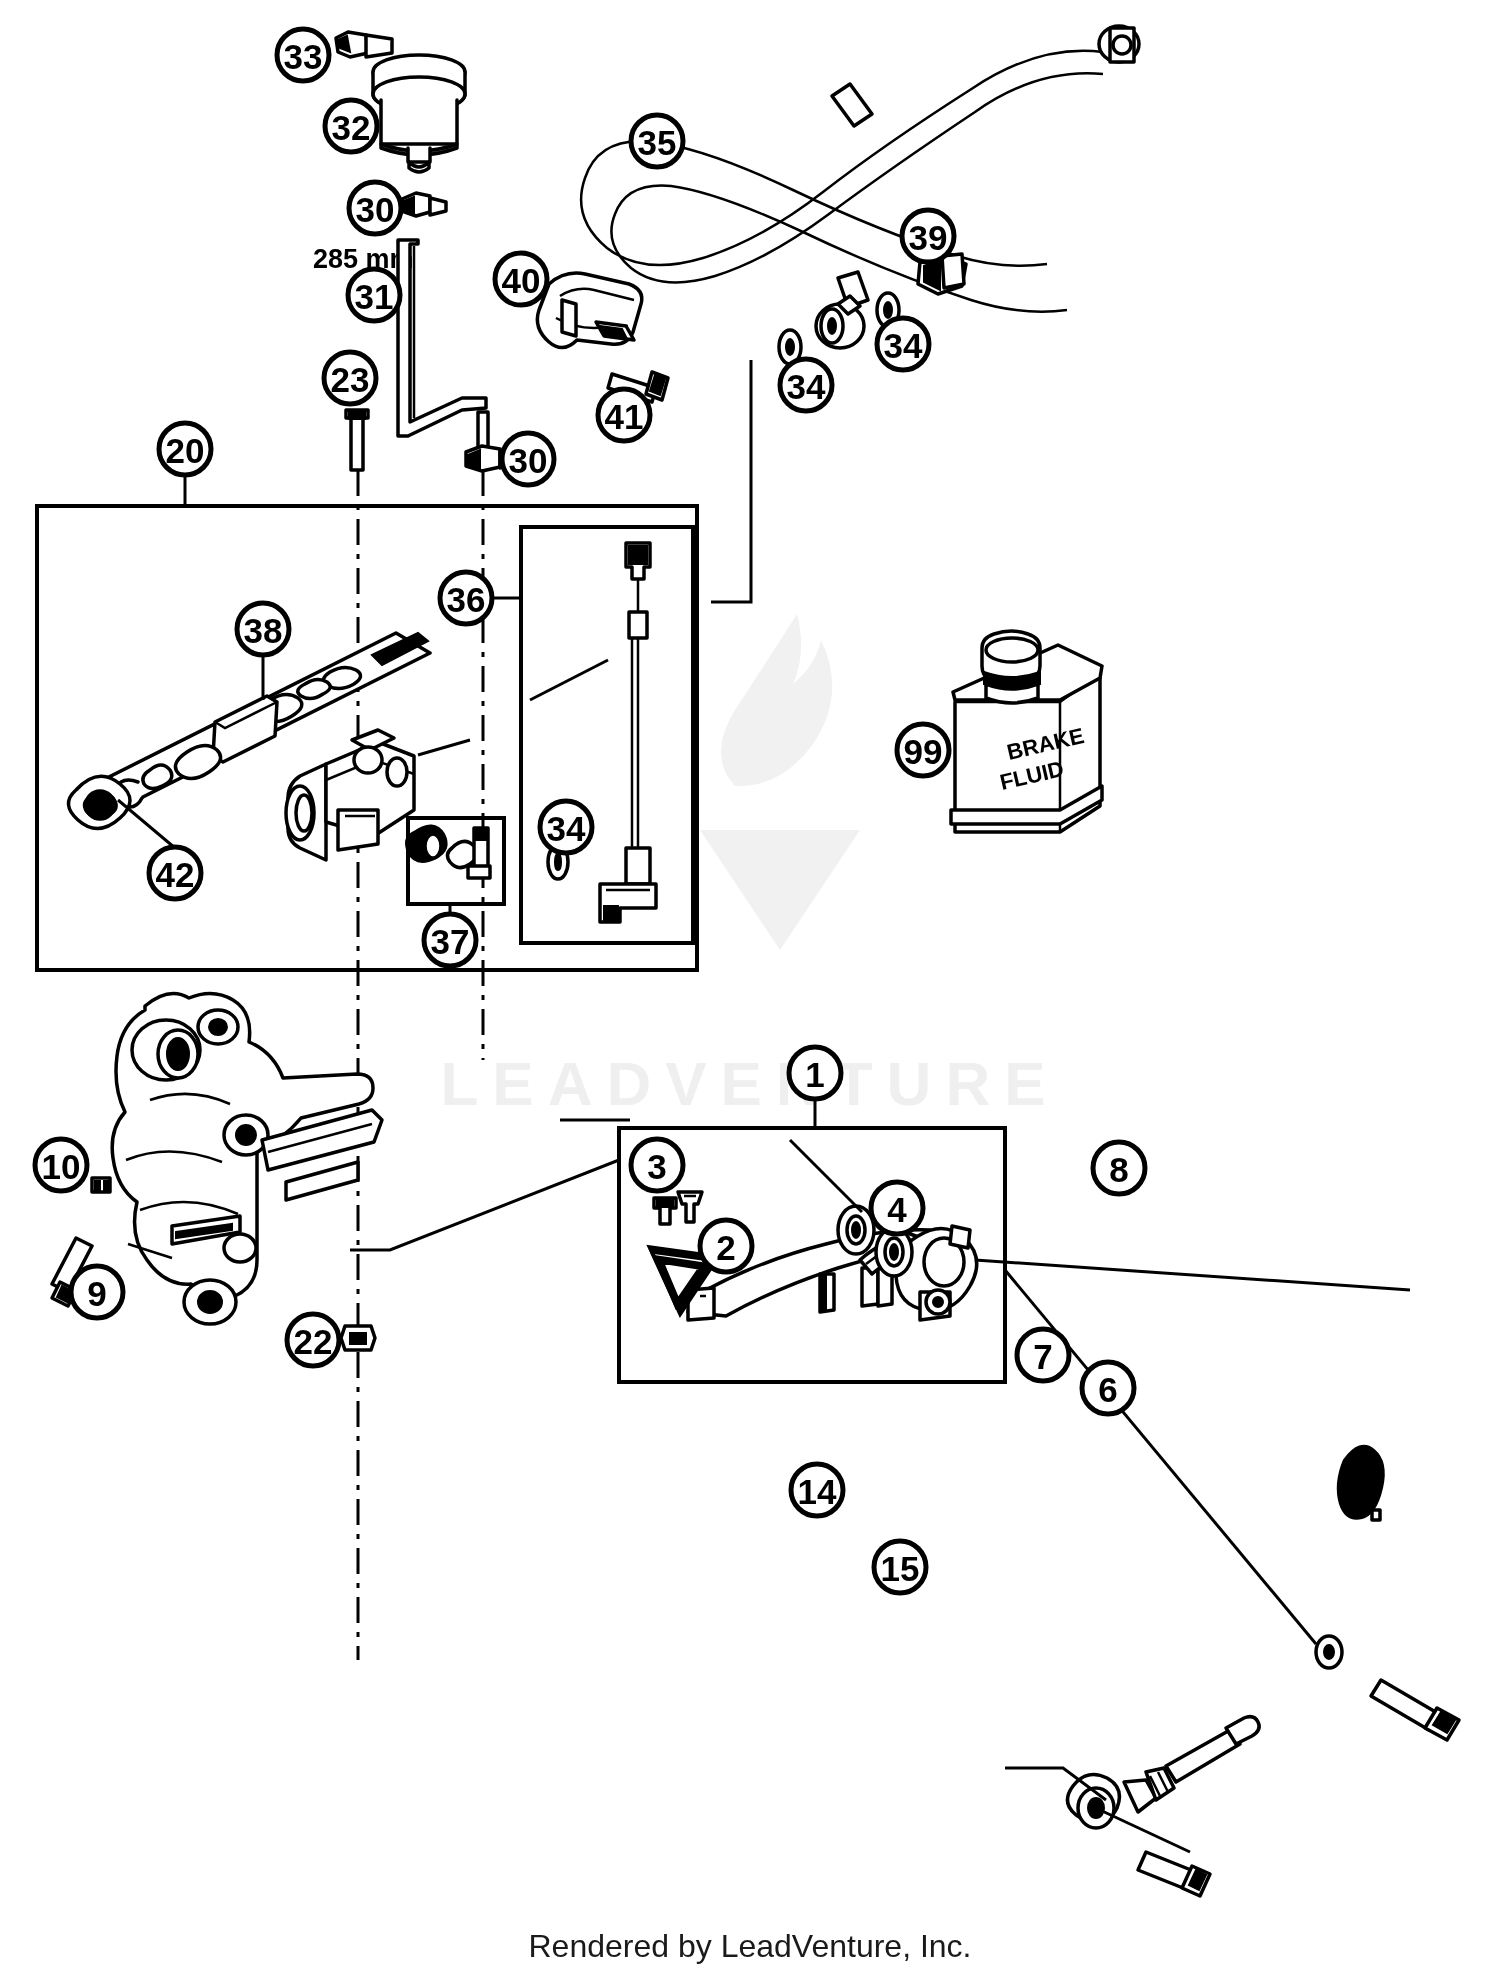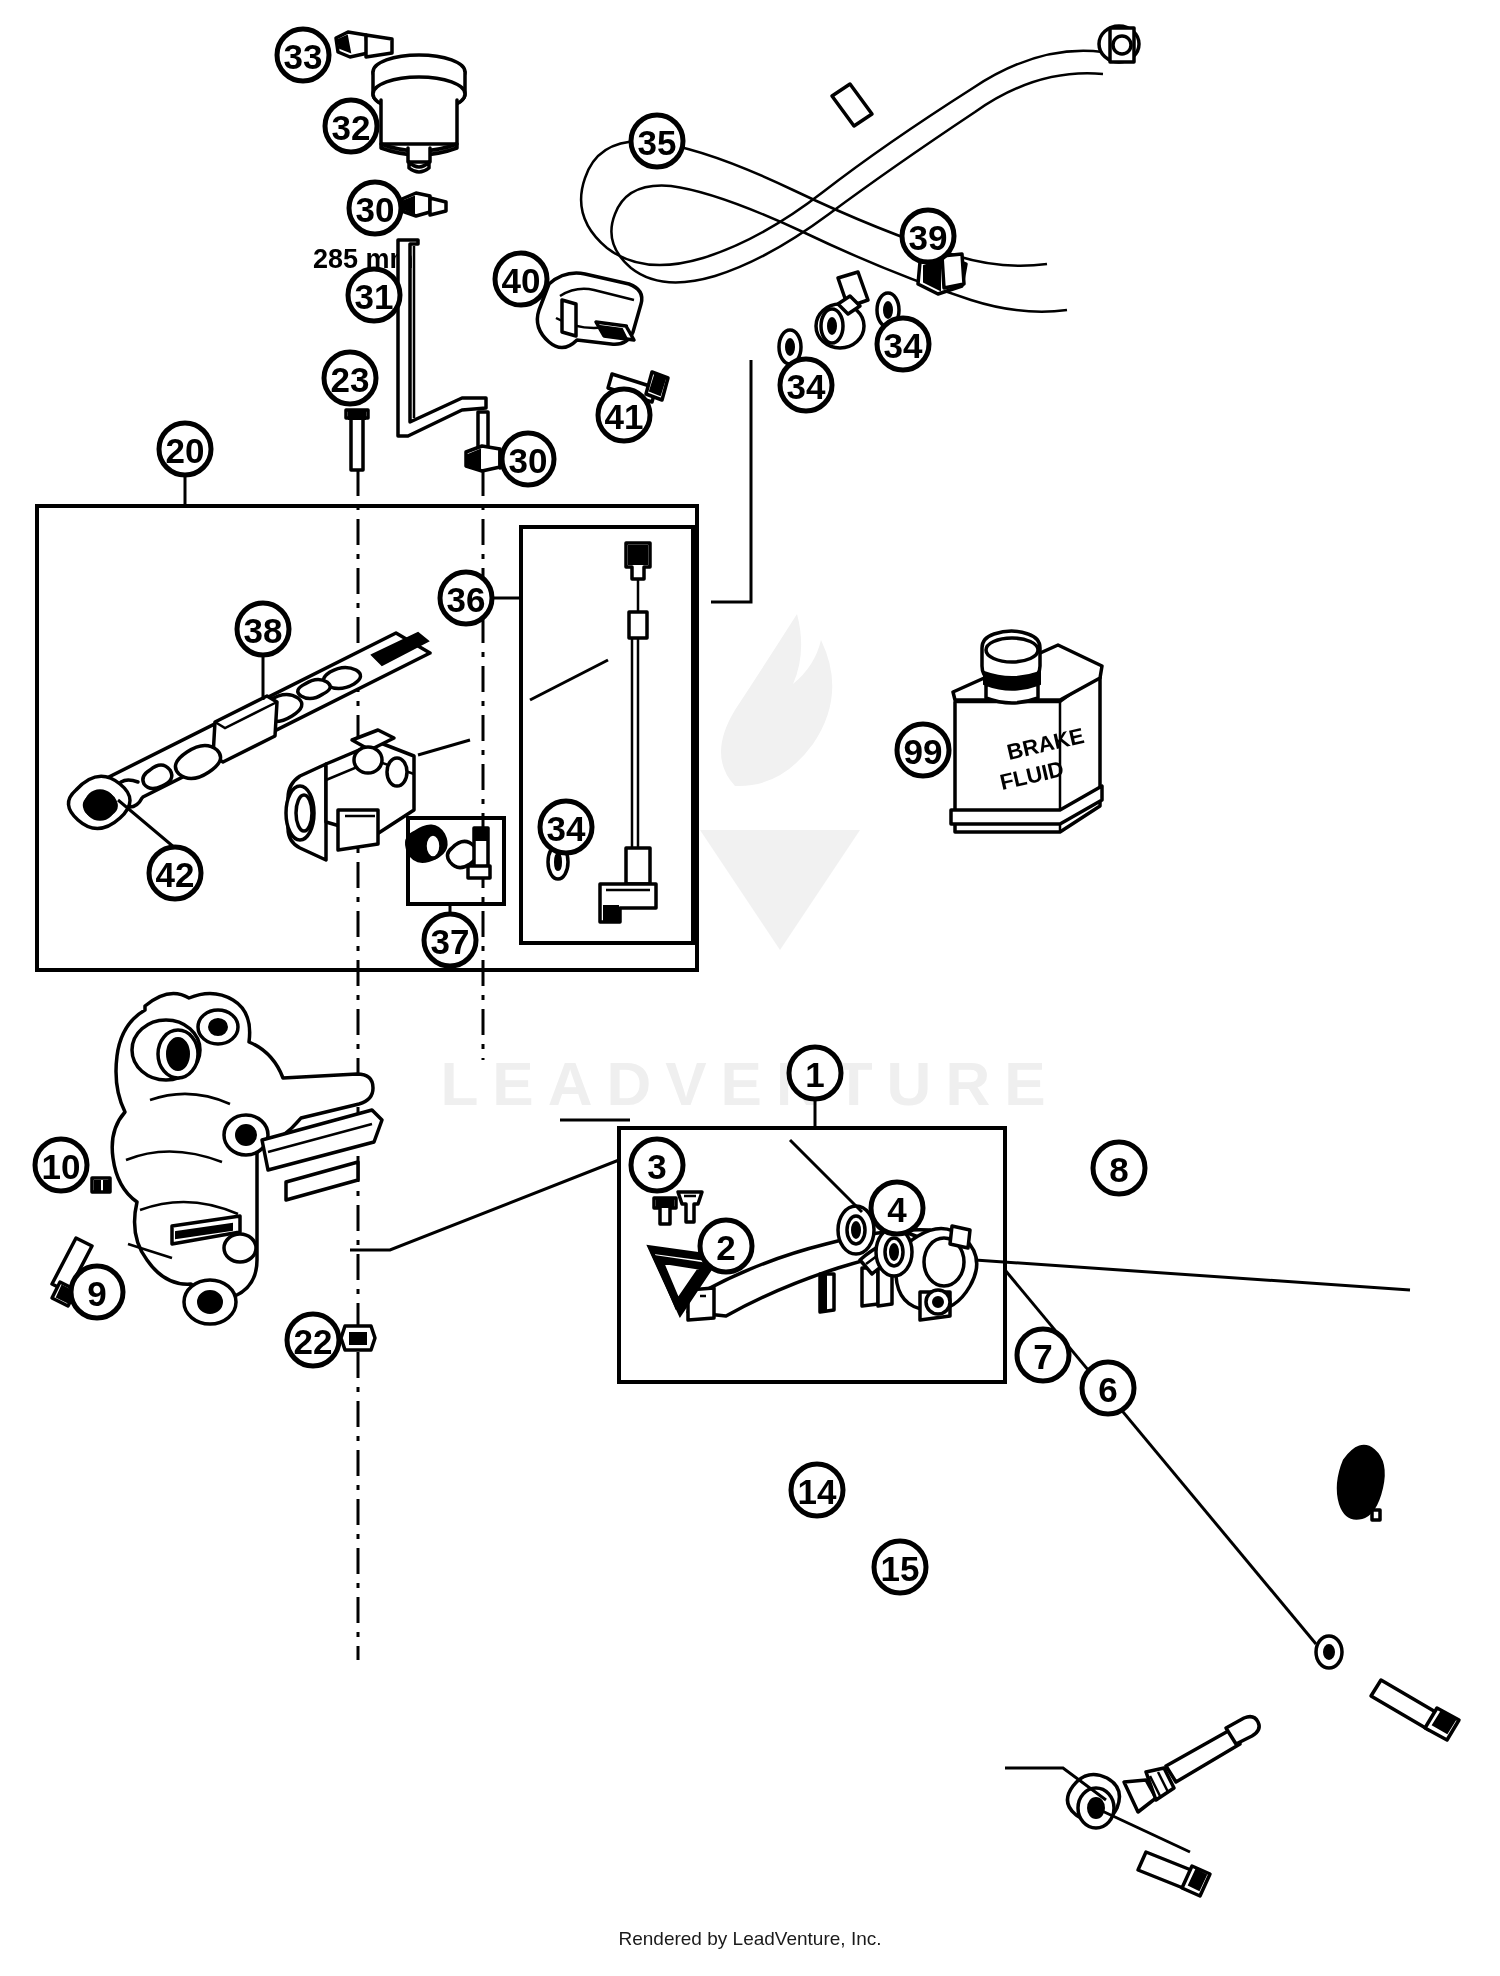--- a/index.html
+++ b/index.html
@@ -92,21 +92,21 @@
     font-size: 22px;
     fill: #000000;
   }
   #footer {
     position: absolute;
     left: 0;
     top: 1928px;
     width: 1500px;
     text-align: center;
     font-family: "Liberation Sans", sans-serif;
-    font-size: 19px;
+    font-size: 32px;
     color: #1a1a1a;
   }
 </style>
 </head>
 <body>
 
 <div id="page">
 
   <svg id="diagram-svg" viewBox="0 0 1500 1976">
 

